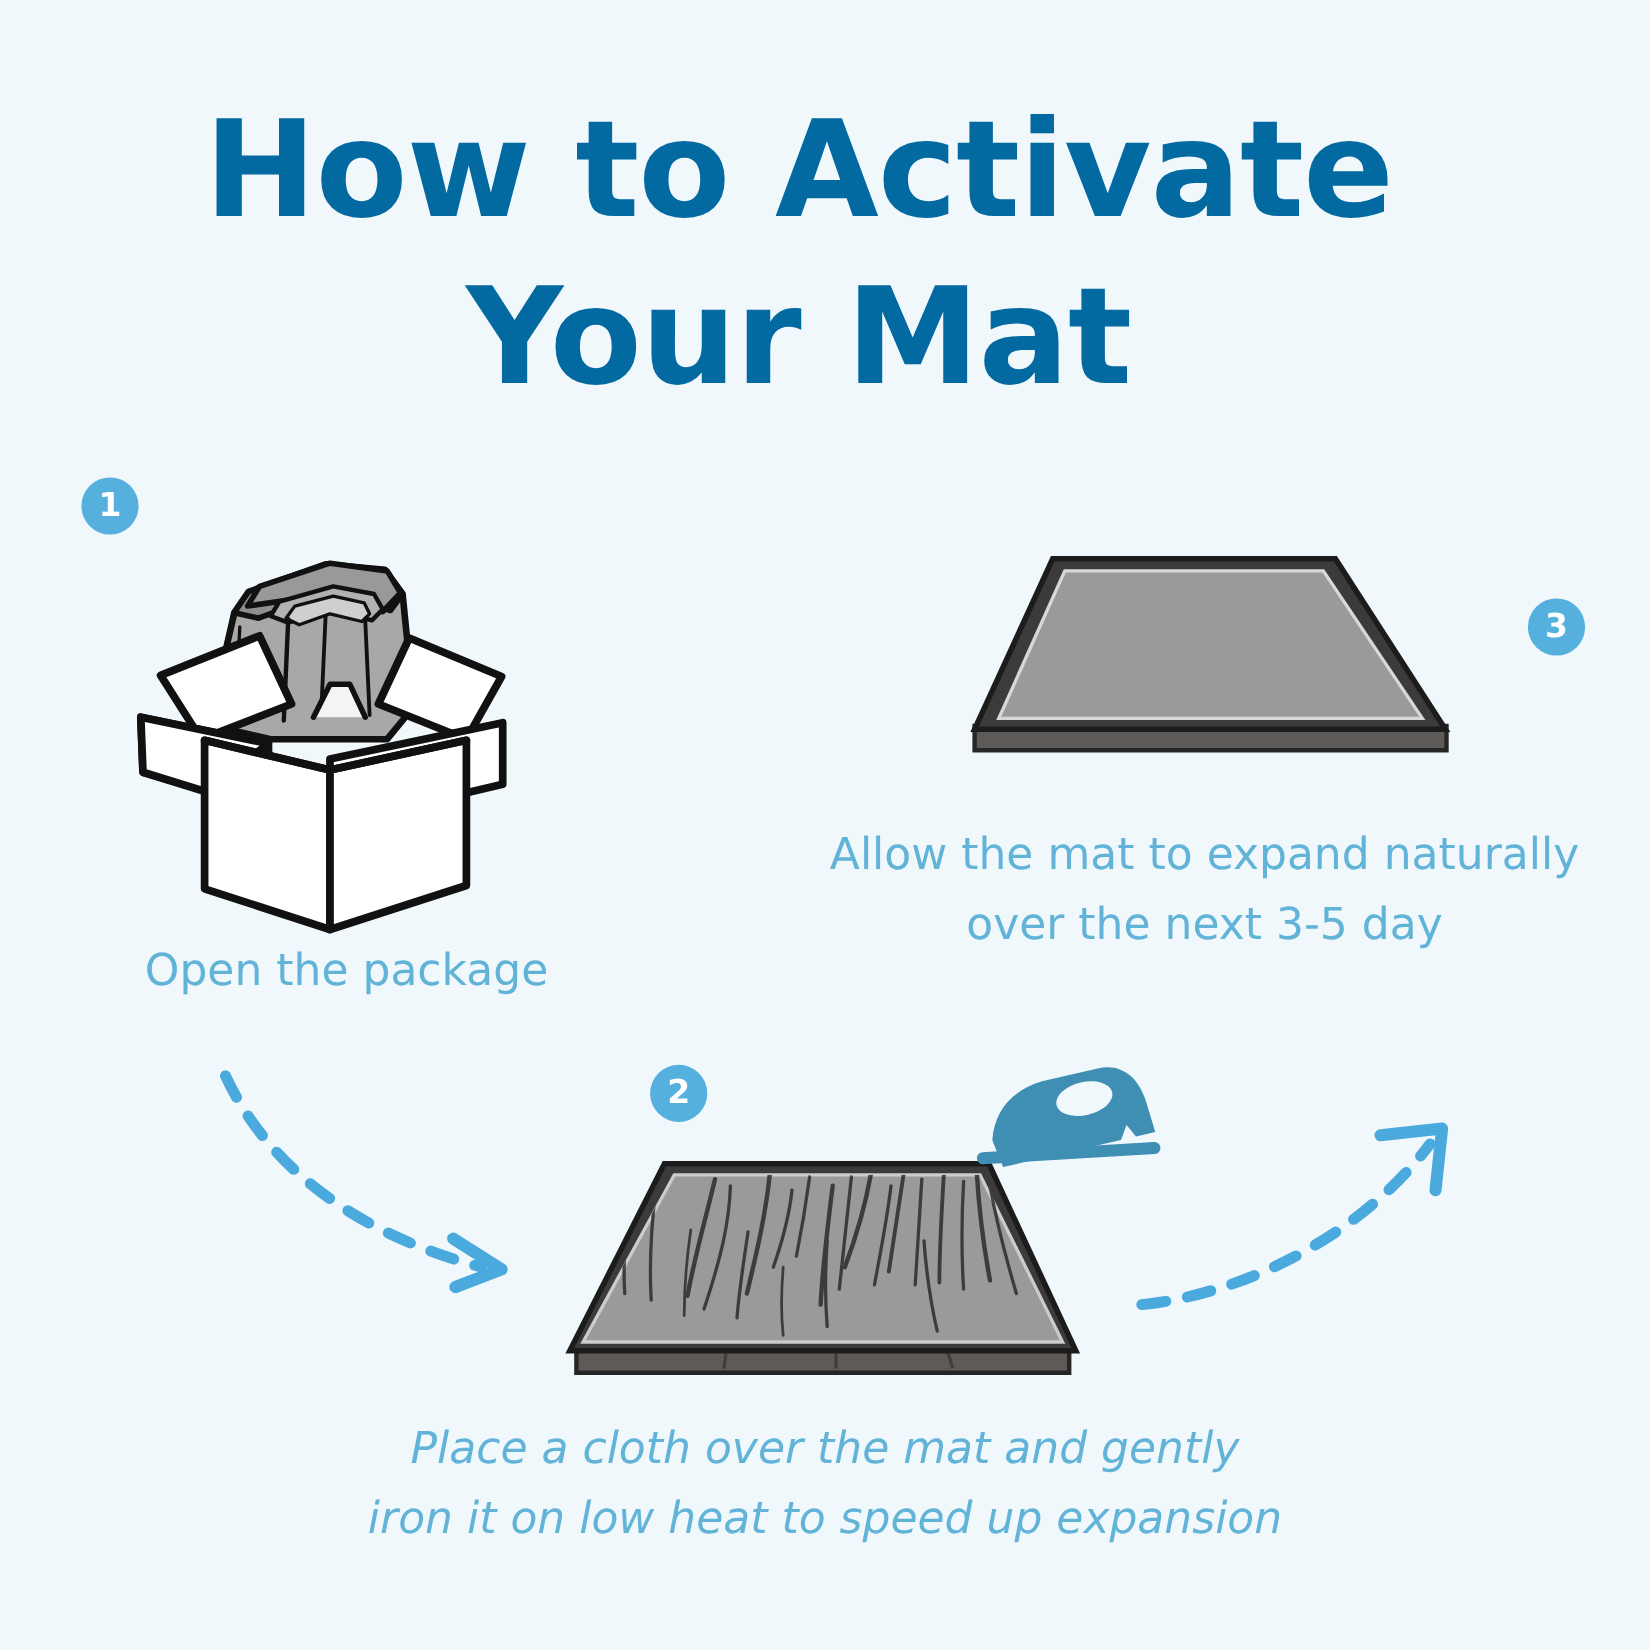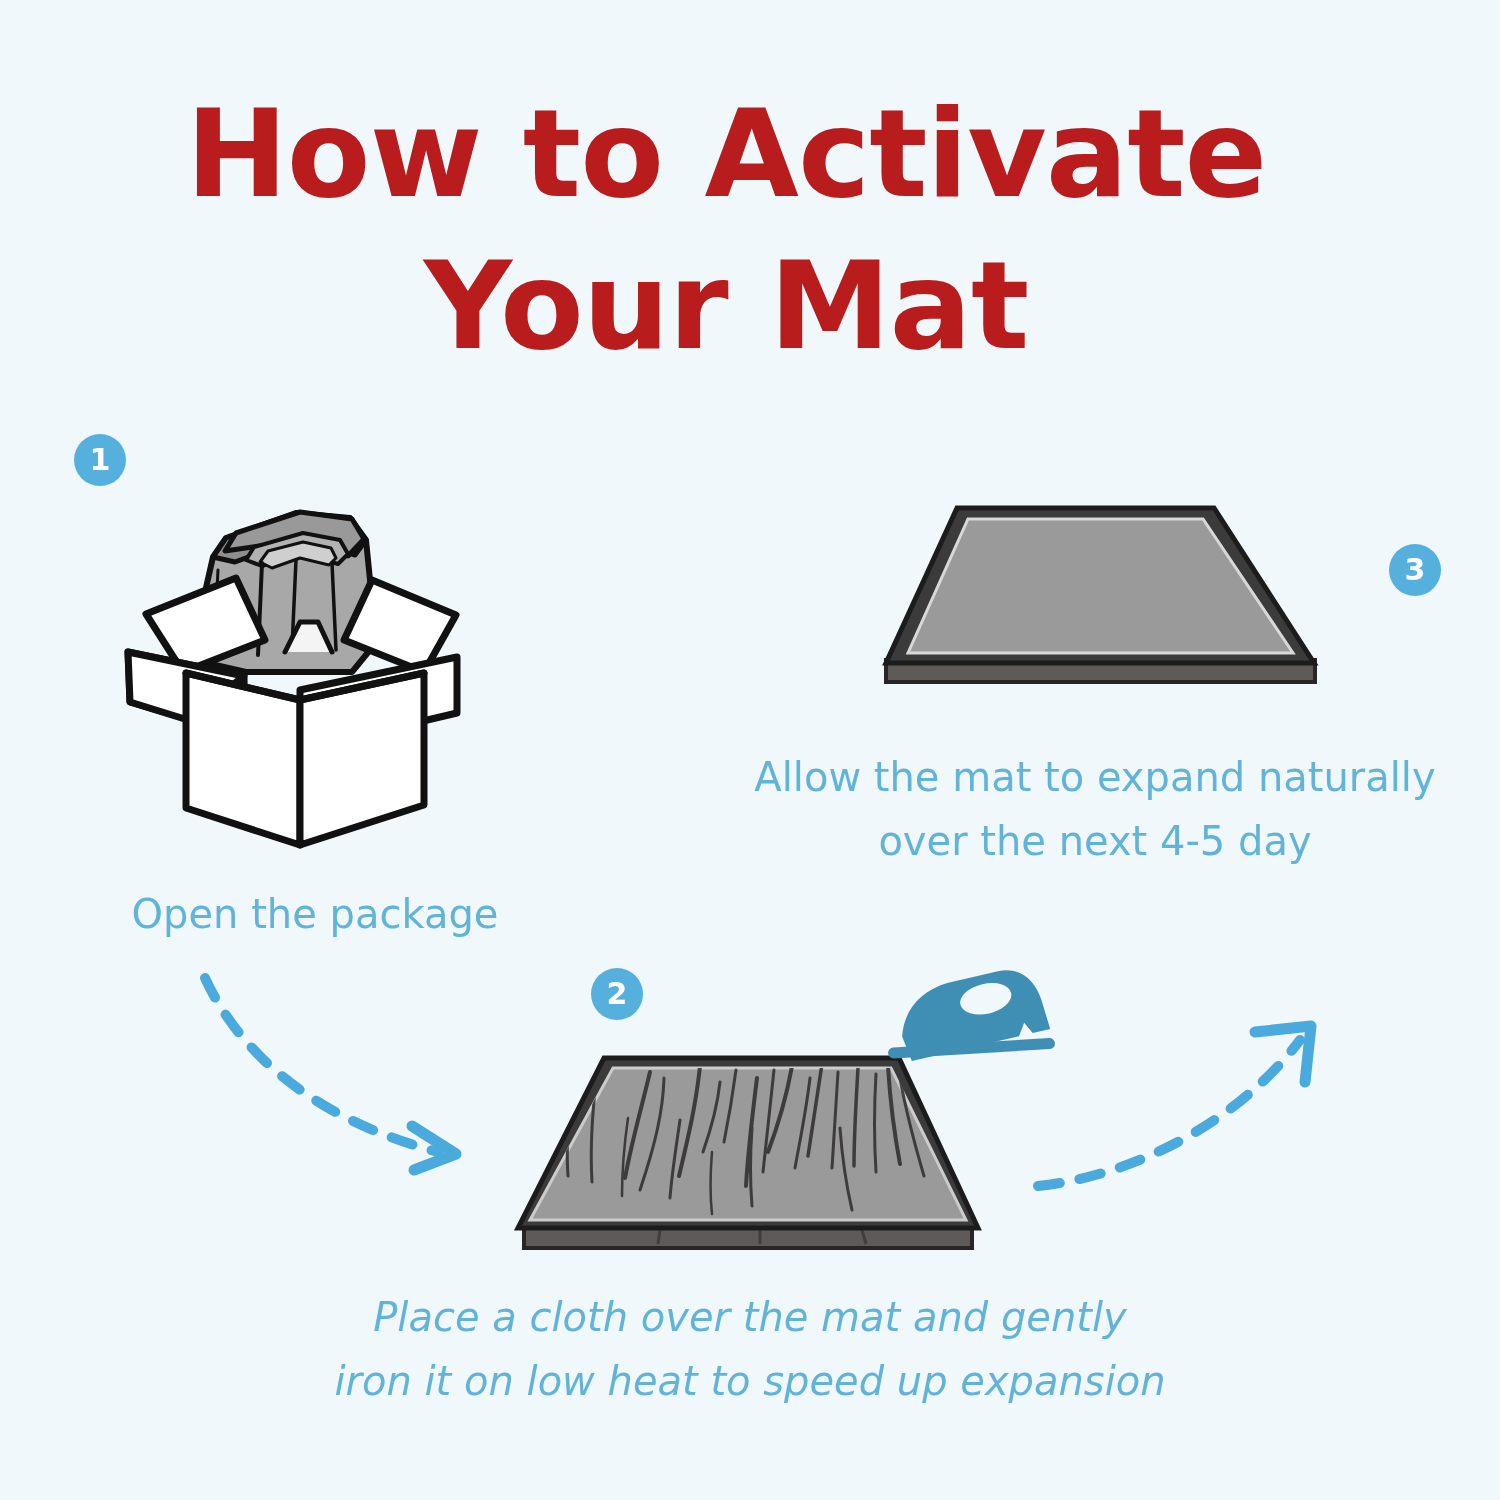--- a/index.html
+++ b/index.html
@@ -21,21 +21,21 @@
     background: #f0f8fc;
   }
 
   
   #title {
     position: absolute;
     left: 0;
     top: 78px;
     width: 1452px;
     text-align: center;
-    color: #b91c1c;
+    color: #0369a1;
     font-size: 122px;
     line-height: 152px;
     font-weight: 700;
     letter-spacing: -1px;
     font-family: "DejaVu Sans", sans-serif;
     white-space: pre-line;
   }
 
   
   .badge {
@@ -61,21 +61,21 @@
     color: #62b3d8;
     font-size: 40px;
     line-height: 64px;
     text-align: center;
     font-family: "DejaVu Sans", sans-serif;
     white-space: pre-line;
     font-weight: 400;
   }
   #caption-1 {
     left: 30px;
-    top: 882px;
+    top: 850px;
     width: 570px;
     text-align: center;
   }
   #caption-3 {
     left: 690px;
     top: 745px;
     width: 810px;
   }
   #caption-2 {
     left: 230px;
@@ -214,17 +214,17 @@
     </g>
     <path d="M1255 1032 L1311 1026 L1305 1082" fill="none" stroke="#4aaadd" stroke-width="11" stroke-linecap="round" stroke-linejoin="round"></path>
   </svg>
 
   <div class="badge" id="badge-1">1</div>
   <div class="badge" id="badge-2">2</div>
   <div class="badge" id="badge-3">3</div>
 
   <div class="caption" id="caption-1">Open the package</div>
   <div class="caption" id="caption-3">Allow the mat to expand naturally
-over the next 4-5 day</div>
+over the next 3-5 day</div>
   <div class="caption" id="caption-2">Place a cloth over the mat and gently
 iron it on low heat to speed up expansion</div>
 
 </div>
 
 </body></html>

